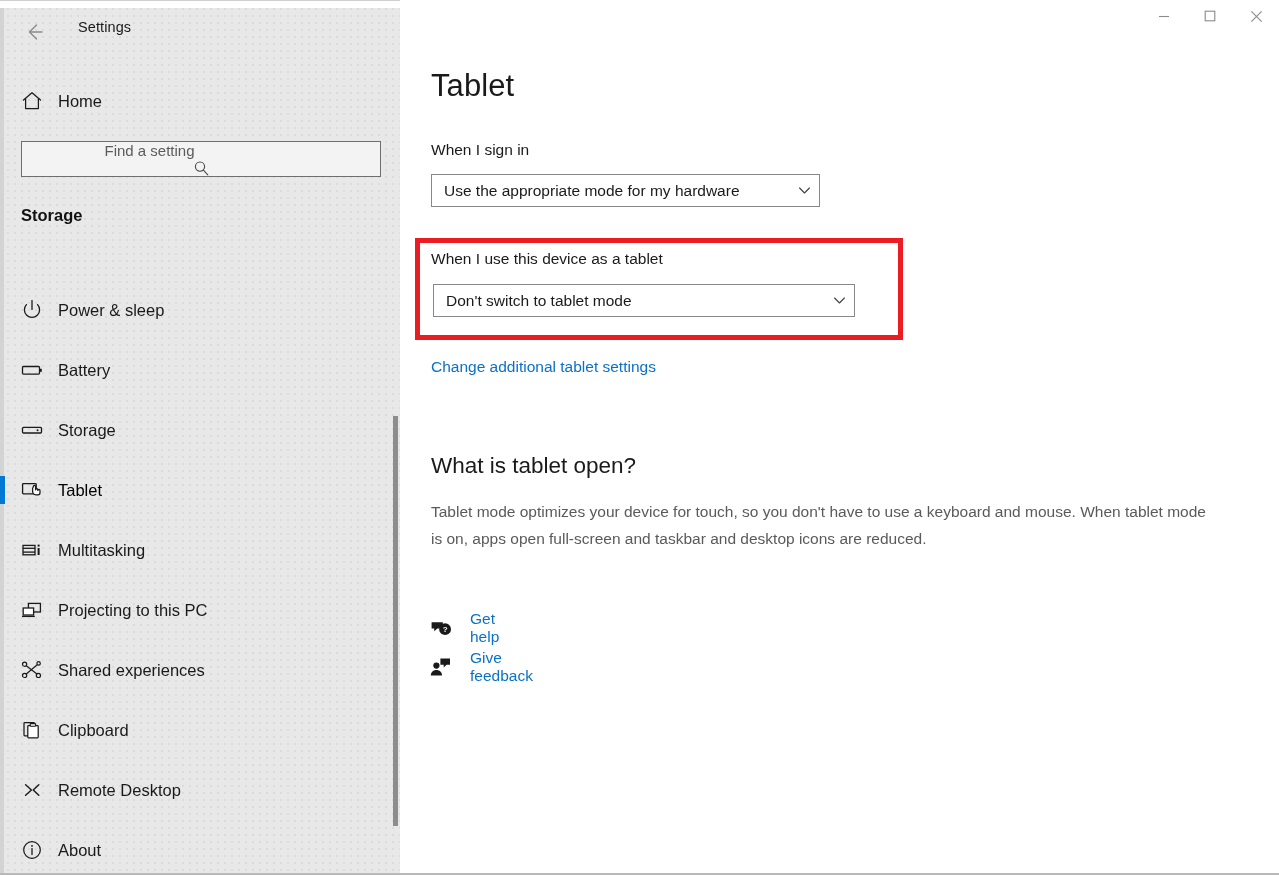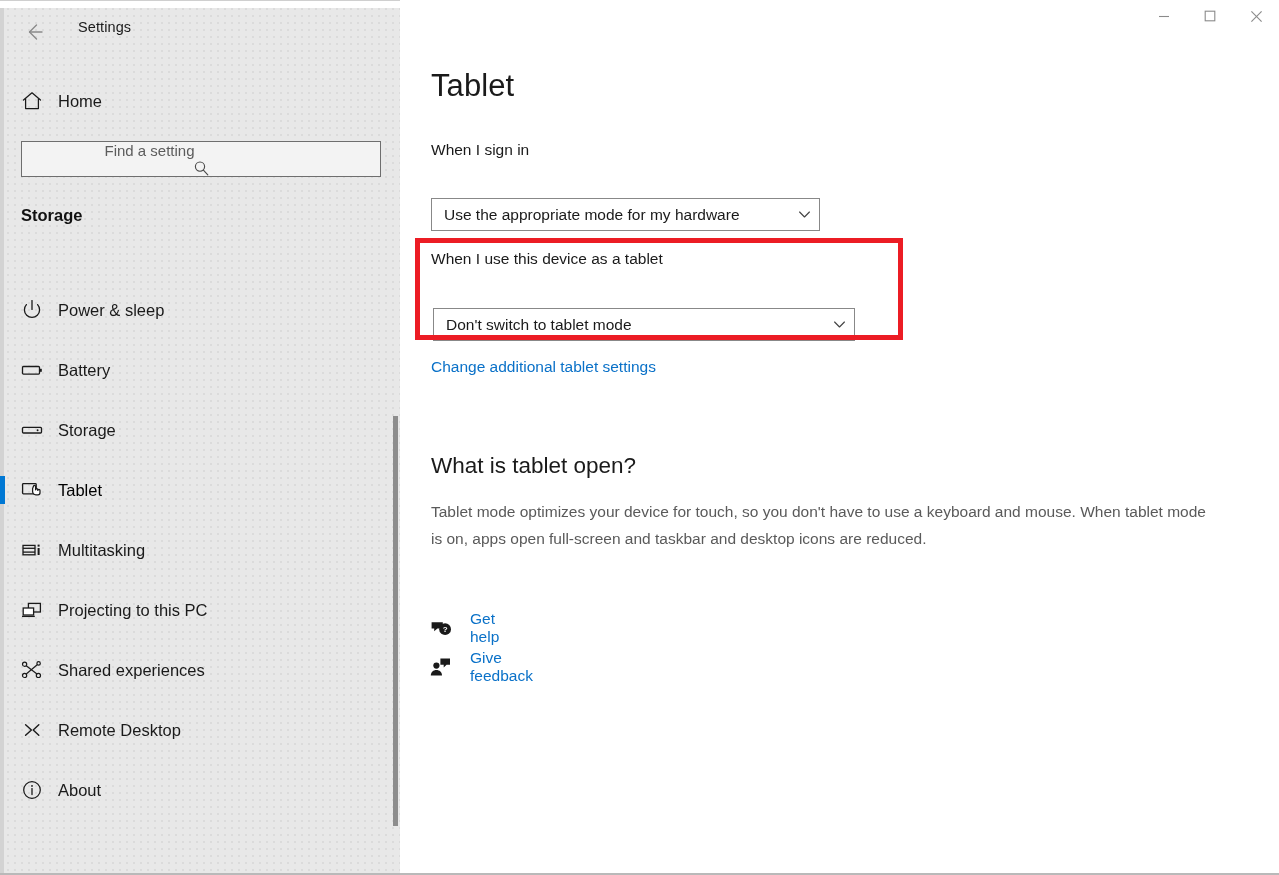--- a/index.html
+++ b/index.html
@@ -184,21 +184,20 @@
     color: #1a1a1a;
   }
   .combo {
     position: absolute;
     height: 33px;
     background: #ffffff;
     border: 1.6px solid #888888;
     display: flex;
     align-items: center;
     cursor: pointer;
-    margin-top: 24px;
   }
   .combo-value {
     flex: 1;
     font-size: 15.5px;
     color: #1a1a1a;
     padding-left: 12px;
     white-space: nowrap;
     overflow: hidden;
   }
   .combo-chevron {
@@ -403,20 +402,30 @@
             <circle cx="19.6" cy="6.4" r="1.7" stroke="#1a1a1a" stroke-width="1.2" fill="none"></circle>
             <circle cx="5.6" cy="18.4" r="2.1" stroke="#1a1a1a" stroke-width="1.2" fill="none"></circle>
             <circle cx="19.4" cy="18.4" r="2.1" stroke="#1a1a1a" stroke-width="1.2" fill="none"></circle>
             <line x1="7.2" y1="8.7" x2="18" y2="17" stroke="#1a1a1a" stroke-width="1.2"></line>
             <line x1="7.2" y1="17" x2="18.2" y2="7.7" stroke="#1a1a1a" stroke-width="1.2"></line>
           </svg>
         </span>
         <span class="nav-label">Shared experiences</span>
       </div>
 
+      <div class="nav-item">
+        <span class="nav-icon">
+          <svg width="26" height="26" viewBox="0 0 26 26">
+            <rect x="5" y="5.6" width="10.4" height="13.2" rx="0.8" stroke="#1a1a1a" stroke-width="1.25" fill="none"></rect>
+            <rect x="8.8" y="8.6" width="10.4" height="12.2" rx="0.8" stroke="#1a1a1a" stroke-width="1.25" fill="#ffffff"></rect>
+            <rect x="11.2" y="6.6" width="5.4" height="2.6" rx="0.6" stroke="#1a1a1a" stroke-width="1.1" fill="#ffffff"></rect>
+          </svg>
+        </span>
+        <span class="nav-label">Clipboard</span>
+      </div>
 
       <div class="nav-item">
         <span class="nav-icon">
           <svg width="26" height="26" viewBox="0 0 26 26">
             <path d="M6.6 7.8 L12.4 13 L6.6 18.2" stroke="#1a1a1a" stroke-width="1.45" fill="none" stroke-linecap="round" stroke-linejoin="round"></path>
             <path d="M19.8 7.8 L14.2 13 L19.8 18.2" stroke="#1a1a1a" stroke-width="1.45" fill="none" stroke-linecap="round" stroke-linejoin="round"></path>
           </svg>
         </span>
         <span class="nav-label">Remote Desktop</span>
       </div>

